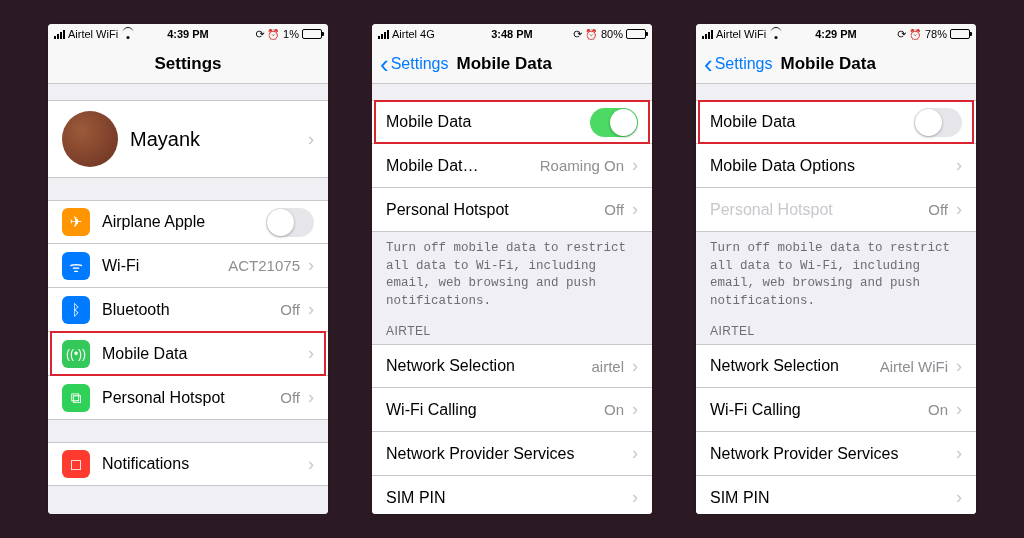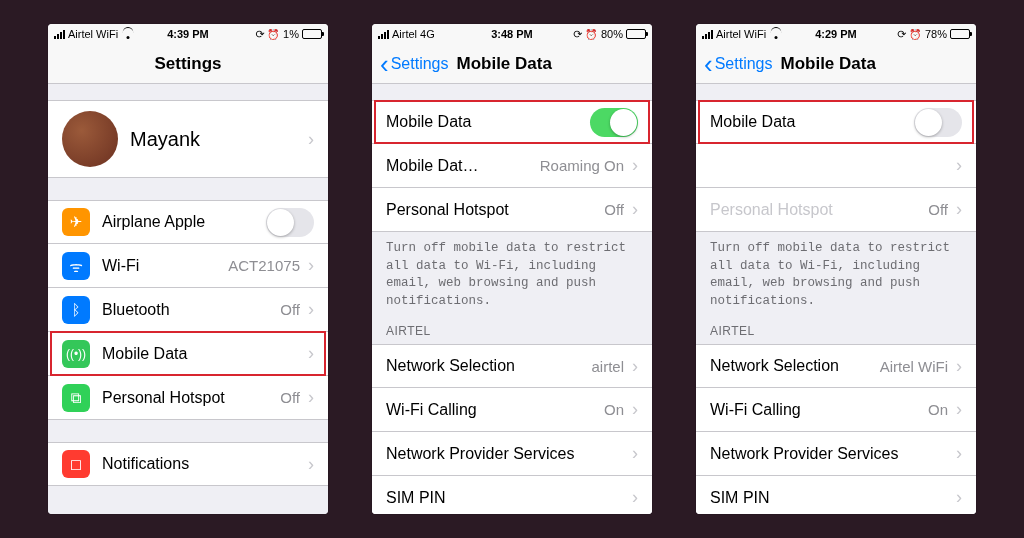--- a/index.html
+++ b/index.html
@@ -274,20 +274,21 @@
   </div>
   <div class="content">
     <div class="group first">
       <div class="cell highlight-row">
         <span class="cell-label">Mobile Data</span>
         <div class="toggle">
             <div class="toggle-knob"></div>
           </div>
       </div>
       <div class="cell">
+        <span class="cell-label">Mobile Data Options</span>
         <span class="chevron" style="margin-left:auto;">›</span>
       </div>
       <div class="cell">
         <span class="cell-label disabled">Personal Hotspot</span>
         <span class="cell-detail">Off</span>
         <span class="chevron">›</span>
       </div>
     </div>
     <div class="footer-text">Turn off mobile data to restrict all data to Wi-Fi, including email, web browsing and push notifications.</div>
     <div class="section-header">AIRTEL</div>

